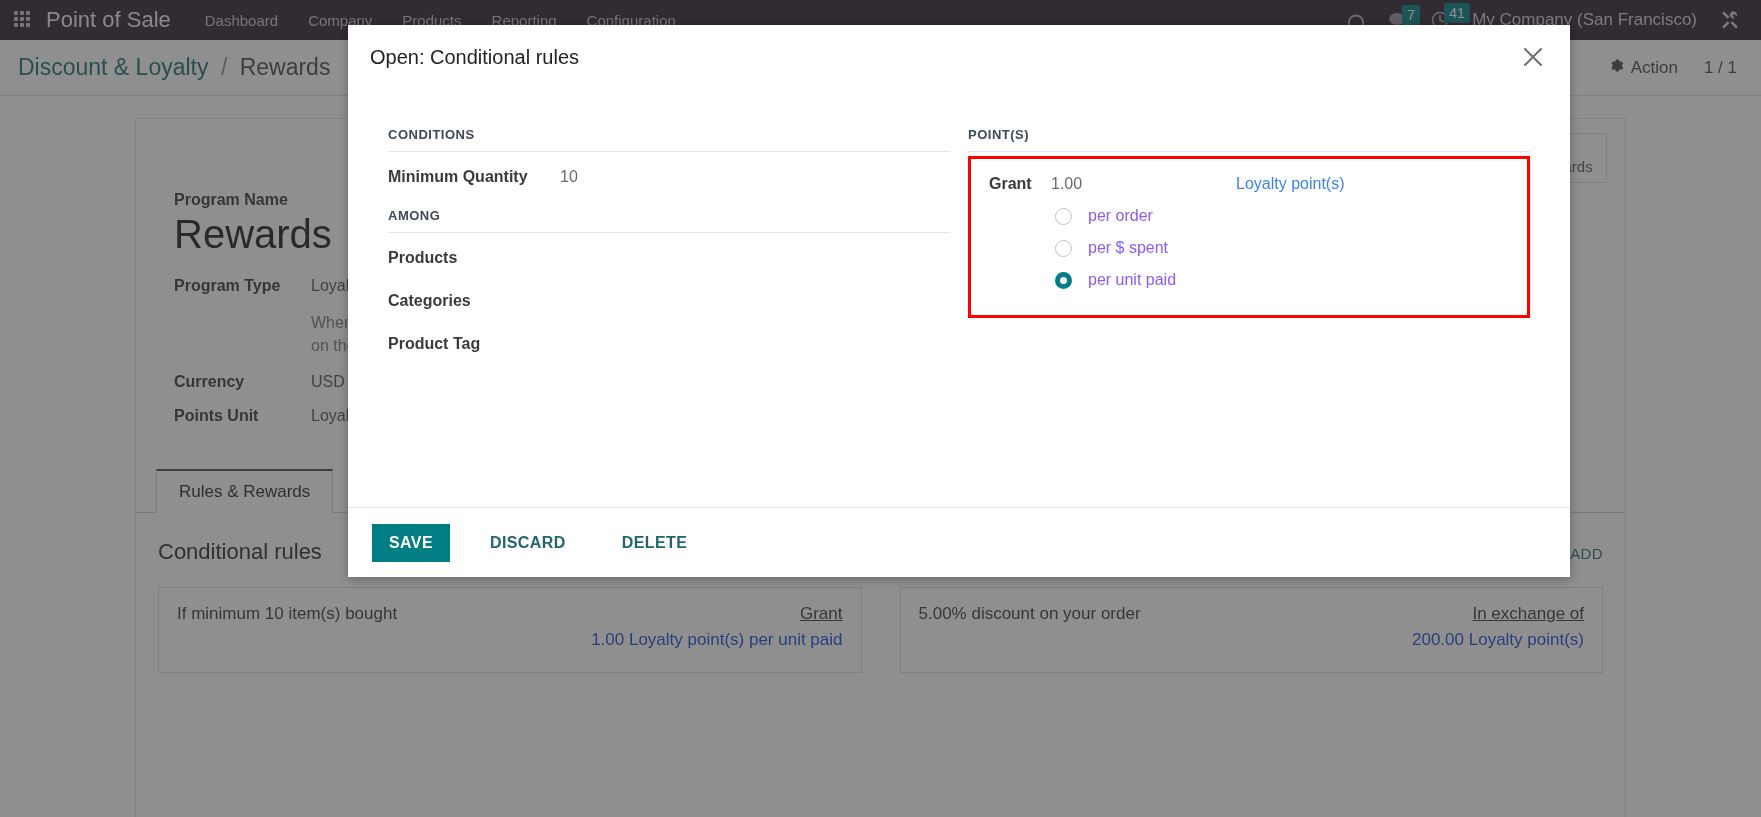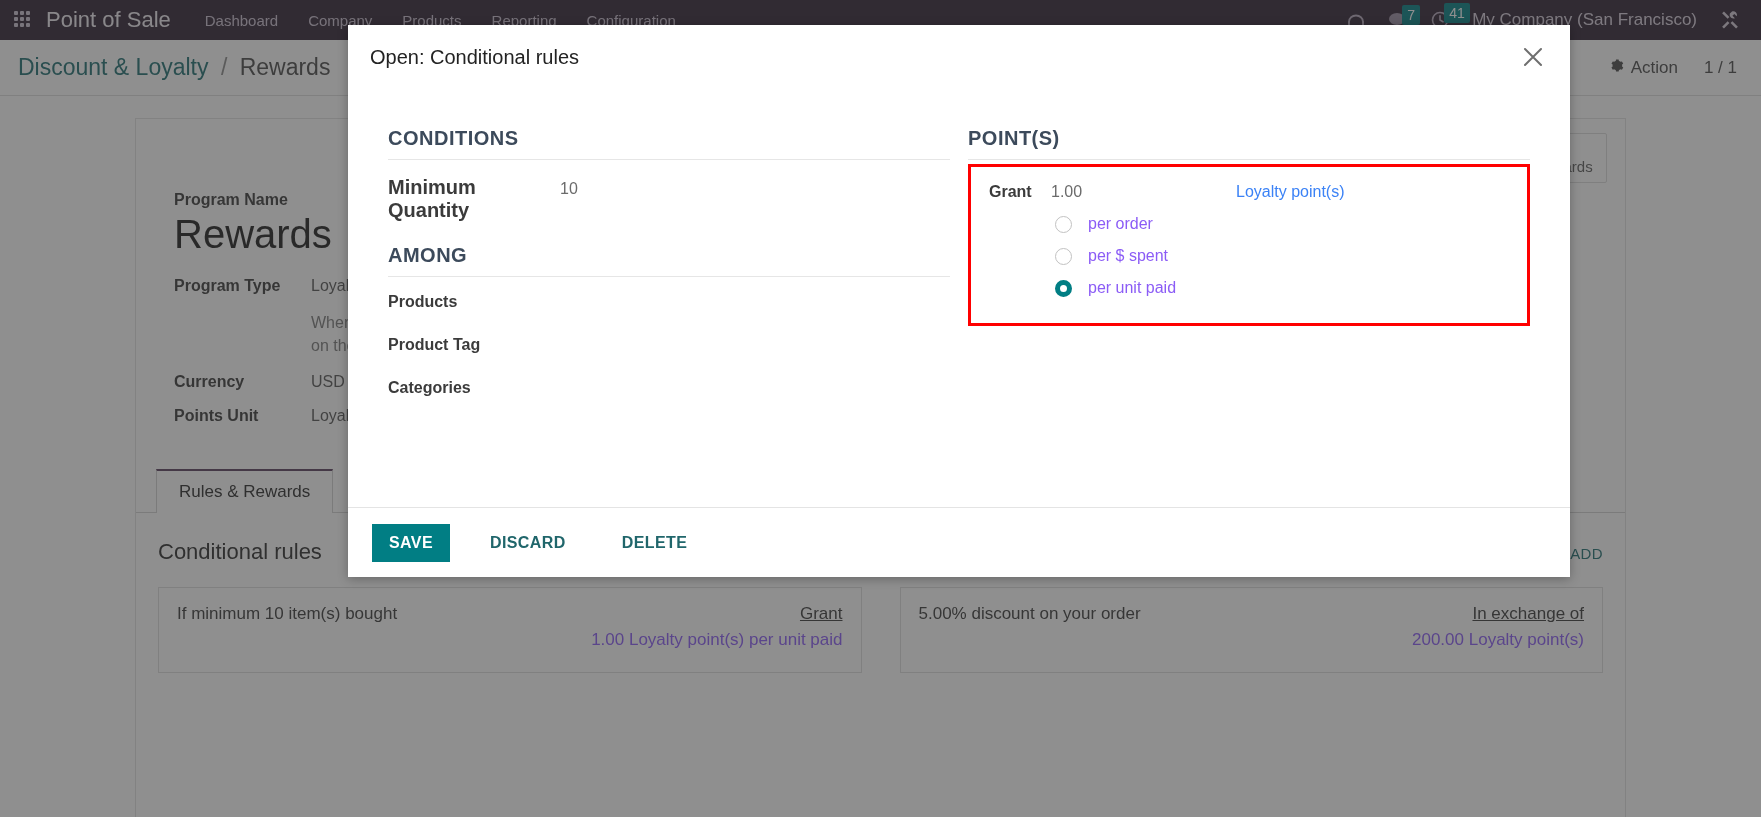--- a/index.html
+++ b/index.html
@@ -155,21 +155,21 @@
     margin-top: 22px;
     border: 1px solid #dddddd;
     background: #ffffff;
     padding: 16px 18px 22px 18px;
     min-height: 86px;
     display: flex;
   }
   .rule-left { font-size: 17px; color: #3b3b3b; }
   .rule-right { margin-left: auto; text-align: right; }
   .rule-link { font-size: 17px; color: #3b3b3b; text-decoration: underline; }
-  .rule-sub { font-size: 17px; color: #8b5cf6; margin-top: 6px; }
+  .rule-sub { font-size: 17px; color: #1d4ed8; margin-top: 6px; }
 
   
   #modal-backdrop {
     position: absolute;
     inset: 0;
     background: rgba(51, 51, 51, 0.55);
     z-index: 50;
   }
 
   
@@ -200,30 +200,30 @@
   }
   #dialog-body {
     flex: 1;
     padding: 38px 40px 10px 40px;
     display: flex;
     gap: 18px;
     overflow: hidden;
   }
   .col { width: 50%; }
   .group-title {
-    font-size: 20px;
+    font-size: 13px;
     font-weight: bold;
     letter-spacing: .5px;
     color: #3c4a5b;
     padding-bottom: 9px;
     border-bottom: 1px solid #e6e6e6;
   }
   .rows { padding-top: 16px; }
   .frow { display: flex; align-items: baseline; margin-bottom: 18px; }
-  .frow .lbl { font-size: 20px; font-weight: bold; color: #3b3b3b; width: 172px; flex: none; }
+  .frow .lbl { font-size: 16px; font-weight: bold; color: #3b3b3b; width: 172px; flex: none; }
   .frow .inp { font-size: 16px; color: #6b6b6b; width: 132px; flex: none; }
   .frow .suffix-strong { font-size: 16px; color: #3f3f3f; }
   .frow .suffix-light { font-size: 16px; color: #8e8e8e; }
   .among-item { font-size: 16px; font-weight: bold; color: #3b3b3b; margin-bottom: 25px; }
 
   
   #points-box {
     border: 3px solid #ff0000;
     padding: 16px 18px 18px 18px;
     margin-top: 4px;
@@ -451,22 +451,22 @@
       <div class="rows">
         <div class="frow">
           <div class="lbl">Minimum Quantity</div>
           <div class="inp">10</div>
         </div>
       </div>
 
       <div class="group-title" style="margin-top:22px">AMONG</div>
       <div class="rows">
         <div class="among-item">Products</div>
+        <div class="among-item">Categories</div>
         <div class="among-item">Product Tag</div>
-        <div class="among-item">Categories</div>
       </div>
     </div>
 
     <div class="col">
       <div class="group-title">POINT(S)</div>
 
       <div id="points-box">
         <div id="grant-row">
           <div class="lbl">Grant</div>
           <div class="inp">1.00</div>

